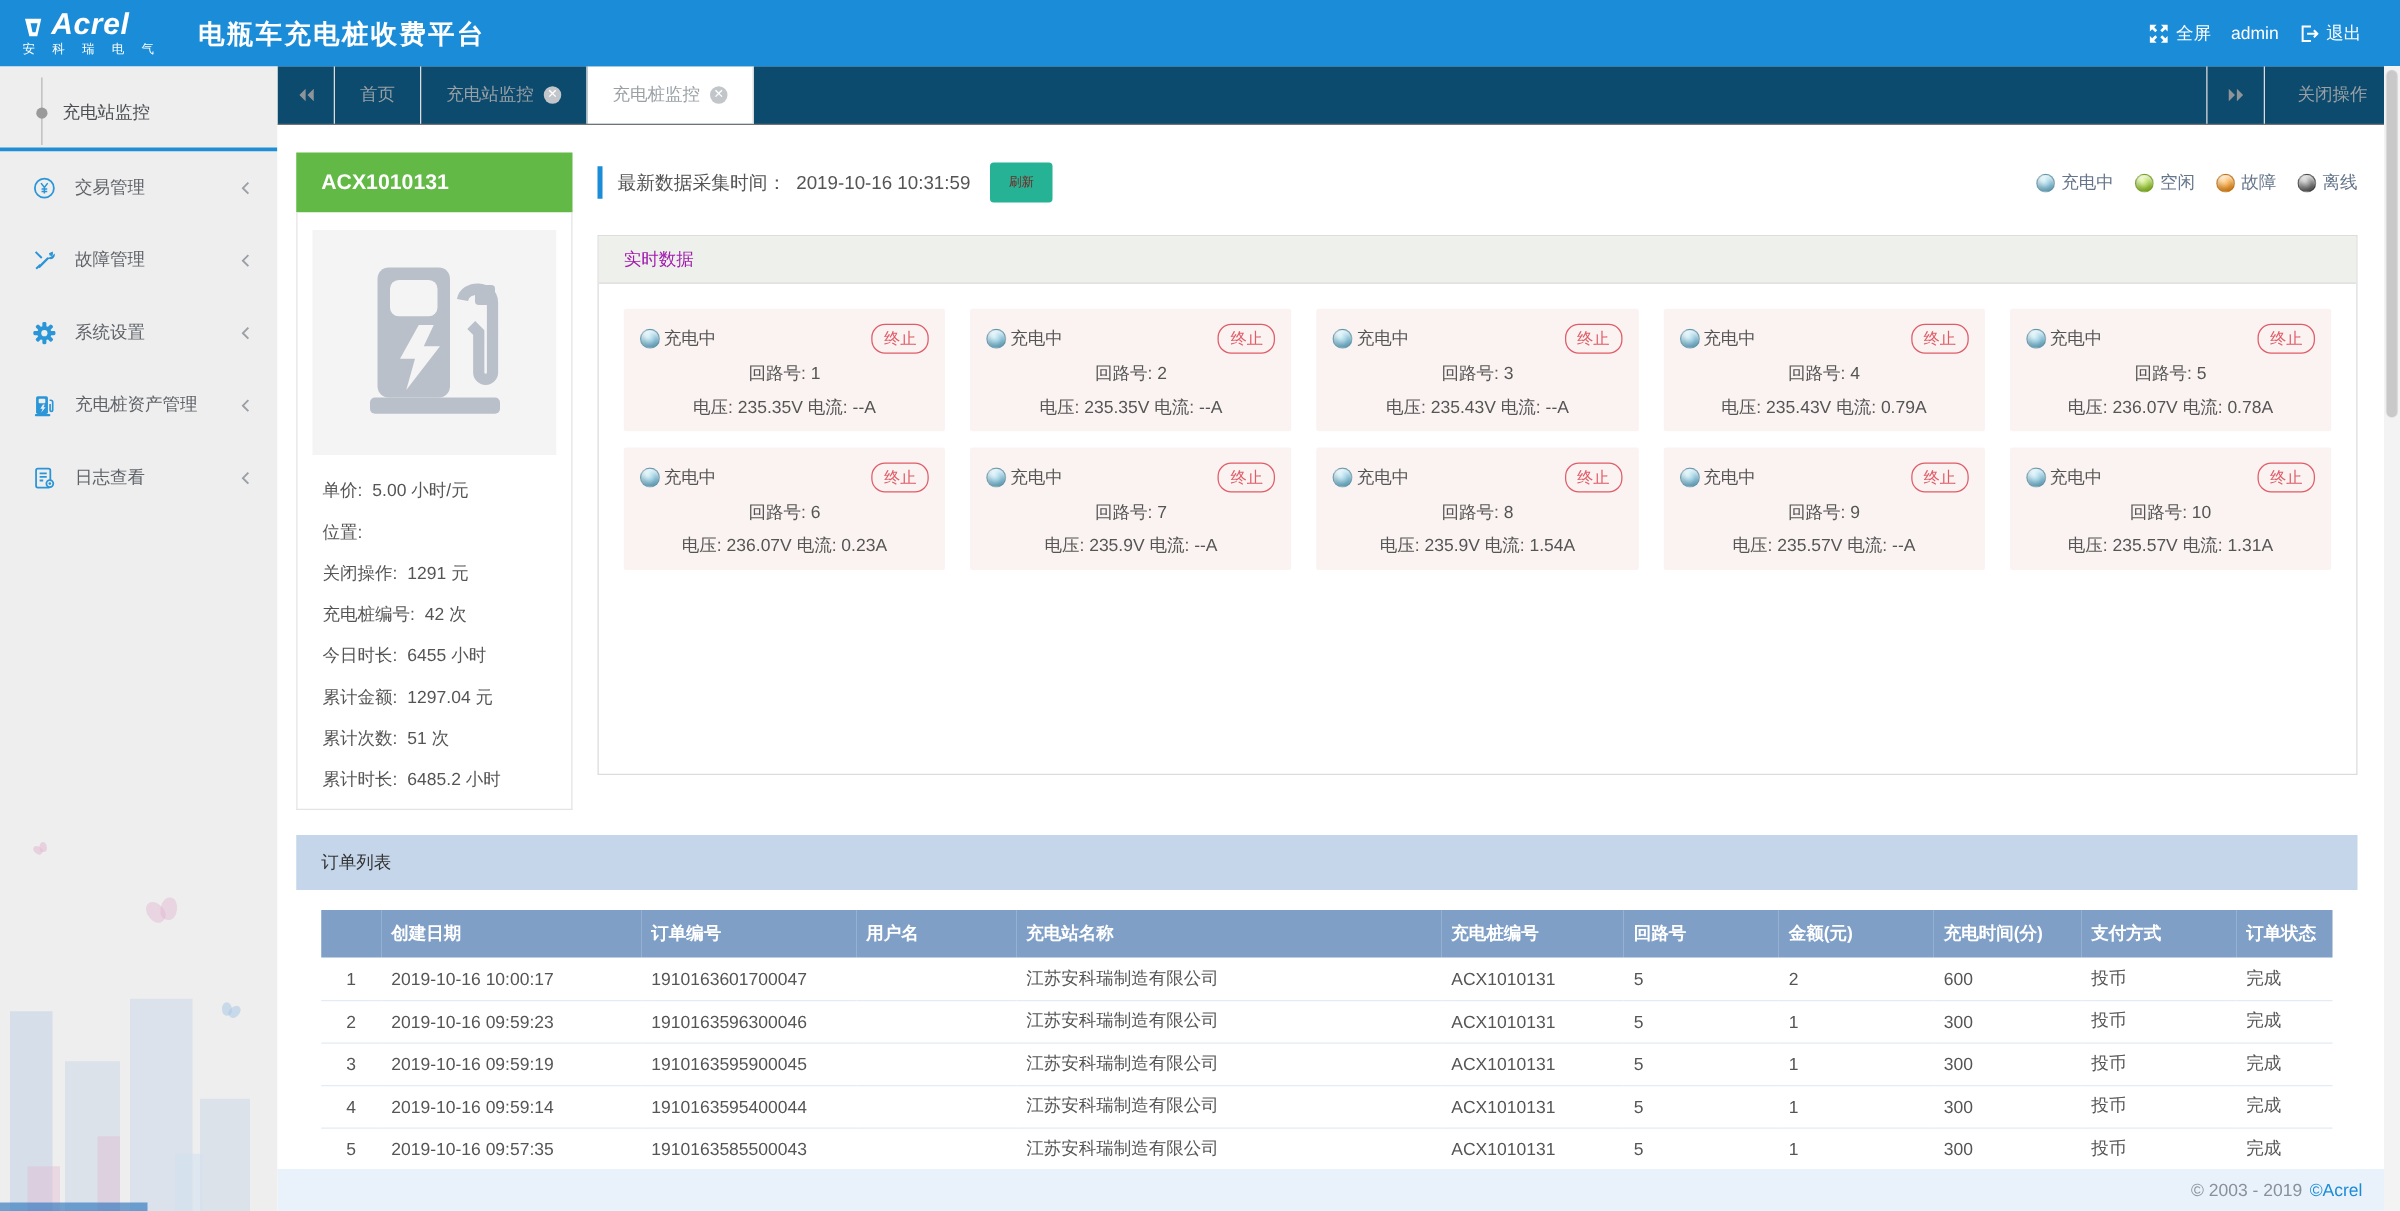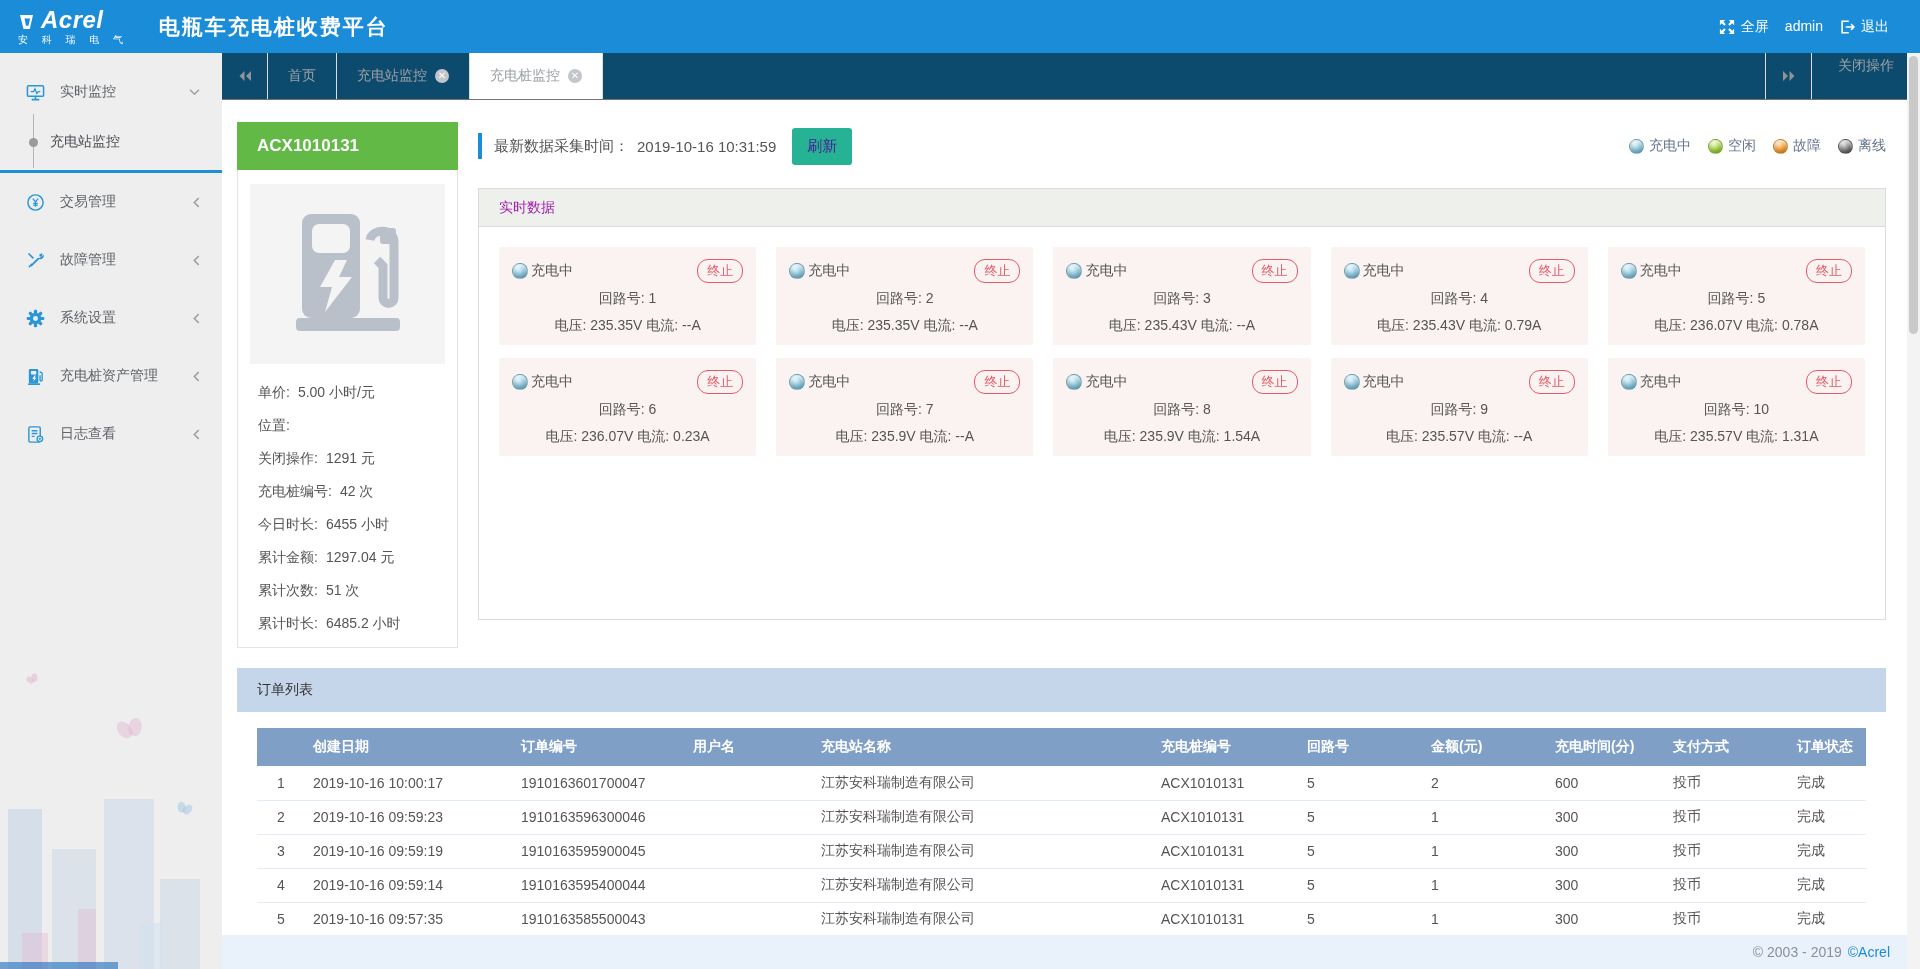--- a/index.html
+++ b/index.html
@@ -48,21 +48,21 @@
     display:flex; align-items:stretch; font-size:14px; color:#9aa0a4; flex-shrink:0; }
   .nav-btn { width:46px; display:flex; align-items:center; justify-content:center; cursor:pointer; }
   .nav-btn.left { border-right:1px solid #ddd; }
   .nav-btn.right { border-left:1px solid #ddd; }
   .tab { display:flex; align-items:center; gap:8px; padding:0 20px;
     border-right:1px solid #ddd; cursor:pointer; }
   .tab.active { background:#fff; color:#9aa0a4; }
   .tab-close { width:14px; height:14px; border-radius:50%; background:#c2c6ca; color:#fff;
     font-size:10px; line-height:14px; text-align:center; cursor:pointer; }
   .tab-spacer { flex:1; }
-  .close-ops { display:flex; align-items:flex-start; padding:4px 26px; border-left:1px solid #ddd; cursor:pointer; }
+  .close-ops { display:flex; align-items:center; padding:4px 26px; border-left:1px solid #ddd; cursor:pointer; }
 
   
   .content { flex:1; overflow:hidden; background:#fff; padding:22px 34px 0 15px; position:relative; }
   .cols { display:flex; gap:20px; }
 
   
   .station-col { width:221px; flex-shrink:0; }
   .station-header { height:48px; background:#63b946; color:#fff; font-size:17px; font-weight:bold;
     display:flex; align-items:center; padding-left:20px; }
   .station-body { border:1px solid #e4e4e4; border-top:none; background:#fff;
@@ -71,22 +71,22 @@
     align-items:center; justify-content:center; }
   .station-stats { padding:12px 8px 0; }
   .stat-line { display:flex; gap:8px; height:33px; align-items:center; font-size:14px; color:#555; }
 
   
   .right-col { flex:1; min-width:0; }
   .toolbar { height:48px; display:flex; align-items:center; }
   .accent-bar { width:4px; height:26px; background:#1a8cd8; margin-right:12px; }
   .time-label,.time-value { font-size:15px; color:#555; }
   .time-value { margin-left:8px; }
-  .refresh-btn { margin-left:16px; background:#26b294; color:#4c1d95; border:none;
-    padding:9px 15px; border-radius:3px; font-size:15px; cursor:pointer;text-align:right; }
+  .refresh-btn { margin-left:16px; background:#26b294; color:#7f1d1d; border:none;
+    padding:9px 15px; border-radius:3px; font-size:10px; cursor:pointer;text-align:right; }
   .legend { margin-left:auto; display:flex; gap:17px; align-items:center; font-size:14px; color:#64748a; }
   .legend-item { display:flex; align-items:center; gap:5px; }
   .ball { width:15px; height:15px; border-radius:50%; border:1px solid rgba(0,0,0,.18);
     box-shadow: inset 0 -3px 4px rgba(0,0,0,.18), inset 0 2px 3px rgba(255,255,255,.75); }
   .ball.charging { background:radial-gradient(circle at 35% 30%, #d9f1f8 10%, #79bcd7 70%, #5ba3c2); }
   .ball.idle     { background:radial-gradient(circle at 35% 30%, #e4f5b0 10%, #8bc320 75%); }
   .ball.fault    { background:radial-gradient(circle at 35% 30%, #ffd9a0 10%, #ef8a12 75%); }
   .ball.offline  { background:radial-gradient(circle at 35% 30%, #d4d4d4 10%, #4c4c4c 80%); }
 
   .rt-panel { border:1px solid #dcdcdc; margin-top:18px; height:432px; background:#fff; }
@@ -162,35 +162,20 @@
       </span>
       <span>退出</span>
     </div>
   </div>
 </div>
 
 <div class="layout">
 
   <div class="sidebar">
     <div class="menu-group">
-      <div class="menu-item">
-        <span class="micon">
-          <svg width="19" height="19" viewBox="0 0 20 20" fill="none" stroke="#2a96d8" stroke-width="1.6">
-              <rect x="1.5" y="3" width="17" height="11" rx="1.5"></rect>
-              <path d="M6 17.5h8M10 14v3.5"></path>
-              <path d="M5 9h3l1.4-3 2 5L13 9h2" stroke-width="1.3"></path>
-            </svg>
-        </span>
-        <span>实时监控</span>
-        <span class="chev">
-          <svg width="11" height="8" viewBox="0 0 10 6" fill="none" stroke="#9aa0a6" stroke-width="1.4">
-              <path d="M1 1l4 4 4-4"></path>
-            </svg>
-        </span>
-      </div>
       <div class="submenu-item">
         <span class="tl-line"></span>
         <span class="tl-dot"></span>
         <span>充电站监控</span>
       </div>
     </div>
 
     <div class="menu-item plain">
       <span class="micon">
         <svg width="19" height="19" viewBox="0 0 20 20" fill="none" stroke="#2a96d8" stroke-width="1.5">

